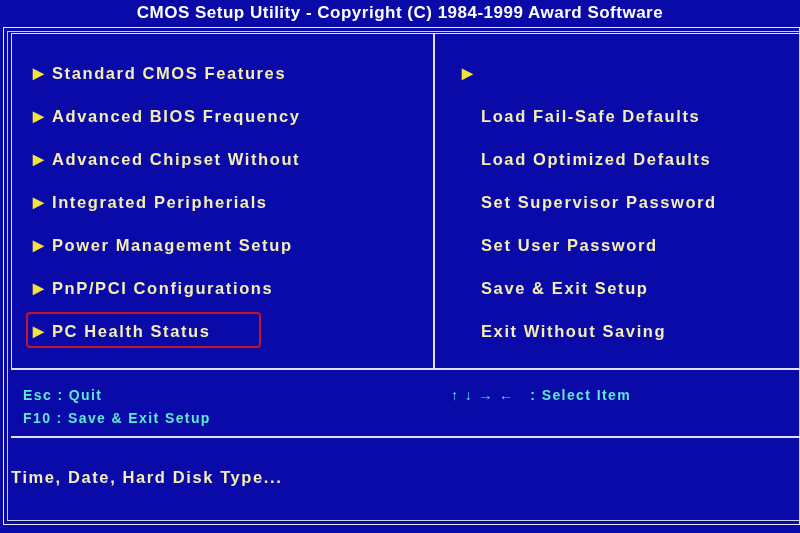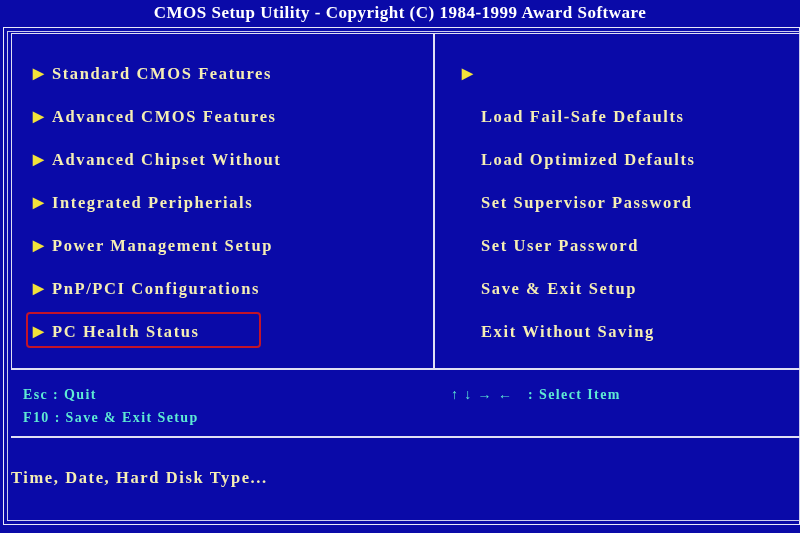--- a/index.html
+++ b/index.html
@@ -5,21 +5,21 @@
   html, body {
     margin: 0;
     padding: 0;
     background: #0000a8;
   }
   #screen {
     position: relative;
     width: 800px;
     height: 533px;
     background: #0a0aa8;
-    font-family: Liberation Serif, serif;
+    font-family: Liberation Sans, sans-serif;
     overflow: hidden;
     -webkit-font-smoothing: none;
   }
 
   
   .title {
     position: absolute;
     top: 0px;
     left: 0;
     width: 800px;
@@ -189,21 +189,21 @@
   <div class="title">CMOS Setup Utility - Copyright (C) 1984-1999 Award Software</div>
 
   <div class="outer-frame"></div>
   <div class="outer-frame-inner"></div>
 
   <div class="menu-panel"></div>
   <div class="col-divider"></div>
 
   <div class="menu-col left" id="left-col">
       <div class="menu-item"><span class="bullet">▶</span><span class="label">Standard CMOS Features</span></div>
-      <div class="menu-item"><span class="bullet">▶</span><span class="label">Advanced CMOS Features</span></div>
+      <div class="menu-item"><span class="bullet">▶</span><span class="label">Advanced BIOS Frequency</span></div>
       <div class="menu-item"><span class="bullet">▶</span><span class="label">Advanced Chipset Without</span></div>
       <div class="menu-item"><span class="bullet">▶</span><span class="label">Integrated Peripherials</span></div>
       <div class="menu-item"><span class="bullet">▶</span><span class="label">Power Management Setup</span></div>
       <div class="menu-item"><span class="bullet">▶</span><span class="label">PnP/PCI Configurations</span></div>
       <div class="menu-item selected"><span class="bullet">▶</span><span class="label">PC Health Status</span></div>
     </div>
   <div class="menu-col right" id="right-col">
       <div class="menu-item"><span class="bullet">▶</span></div>
       <div class="menu-item"><span class="label">Load Fail-Safe Defaults</span></div>
       <div class="menu-item"><span class="label">Load Optimized Defaults</span></div>

